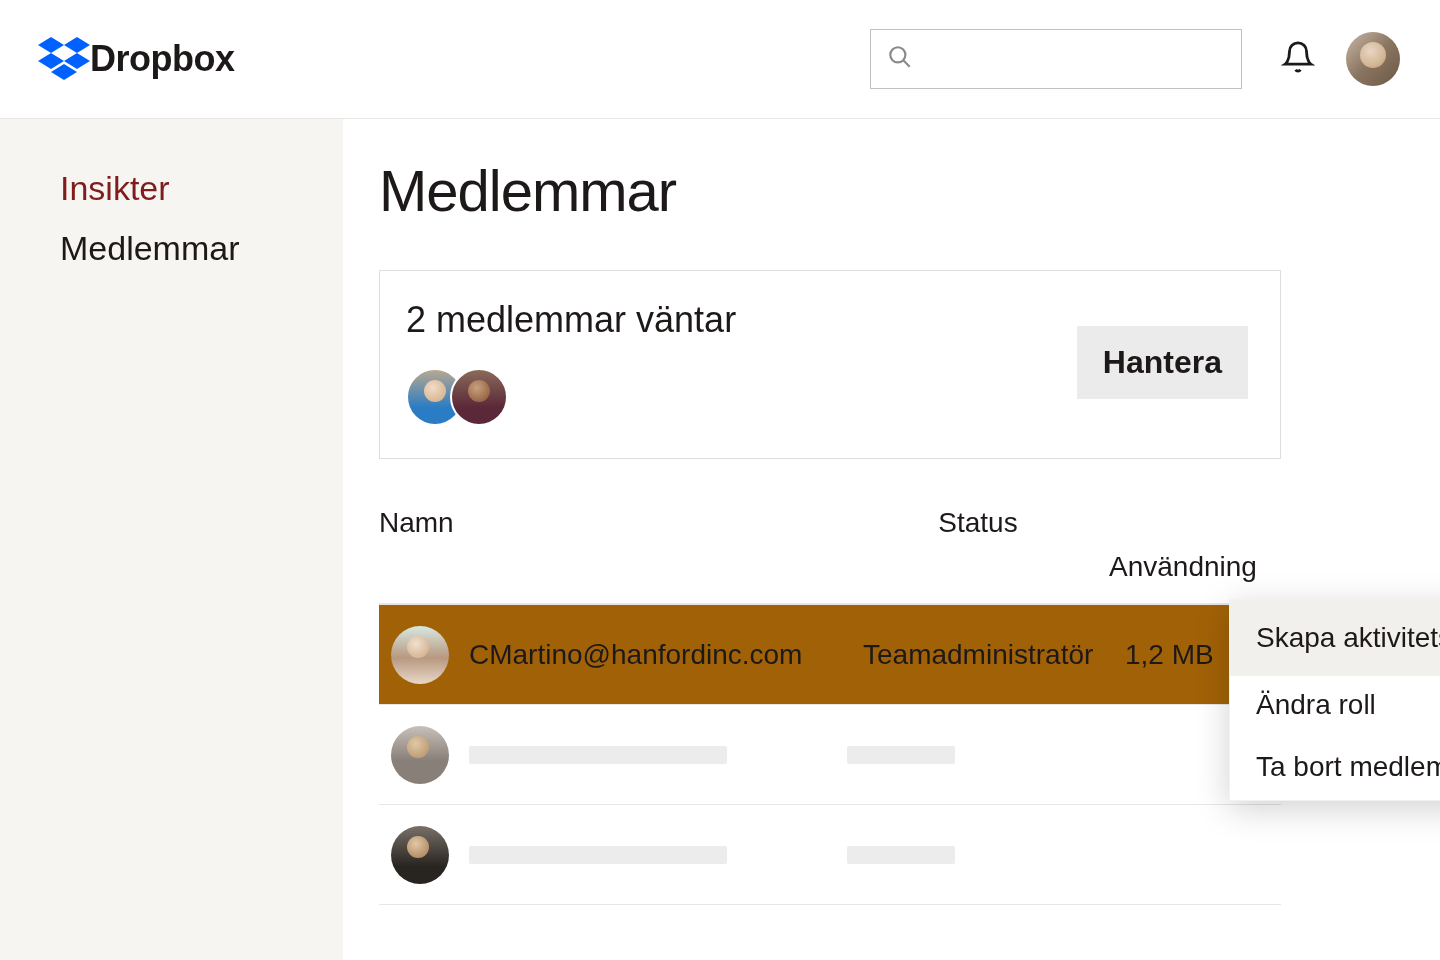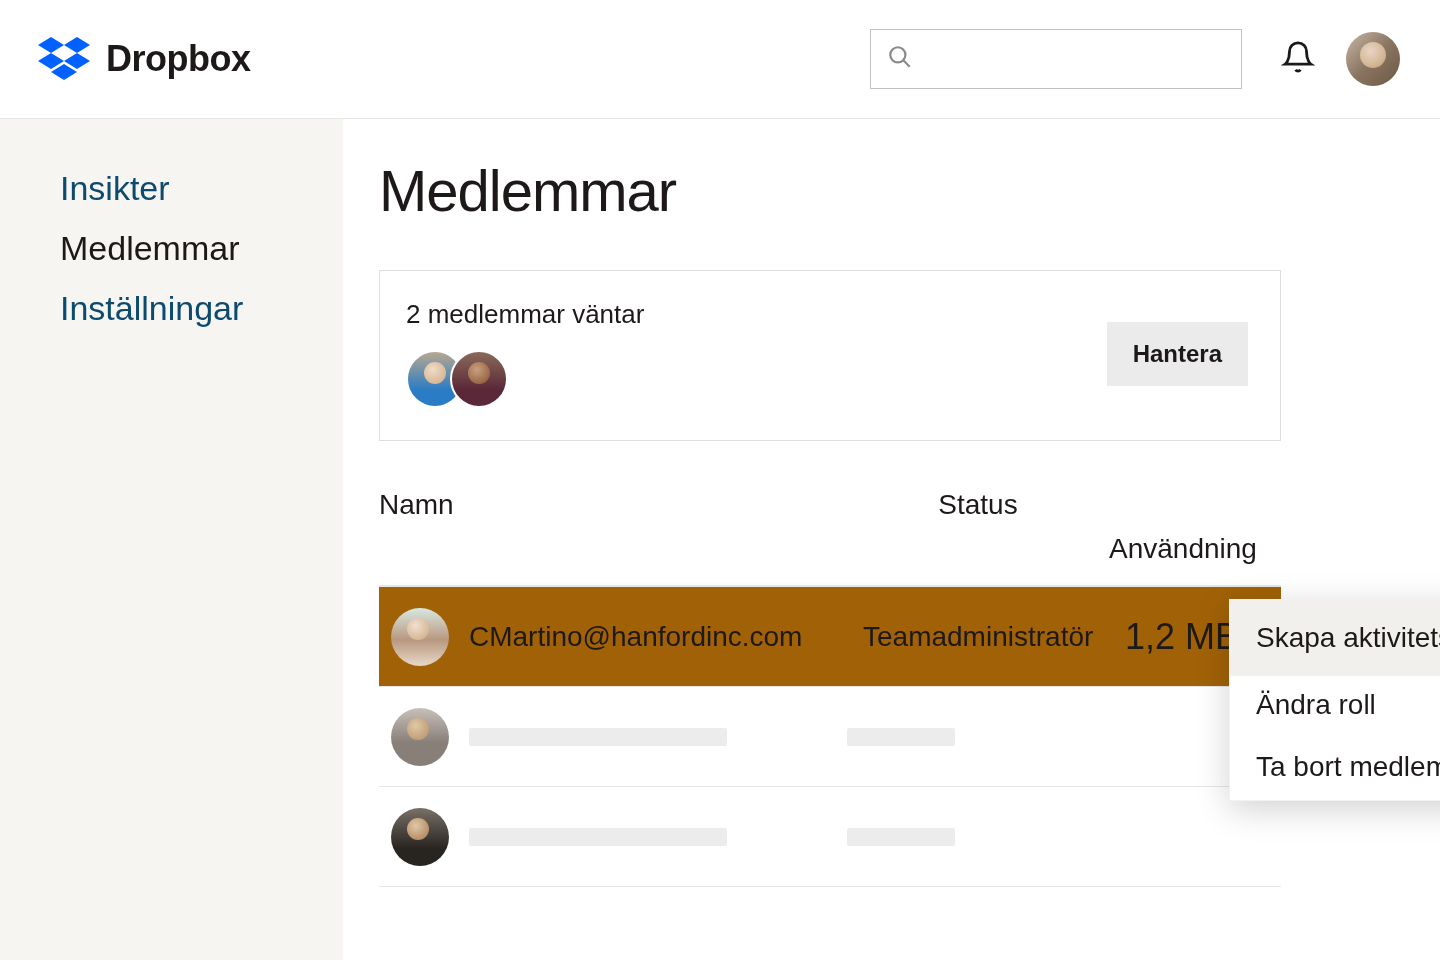--- a/index.html
+++ b/index.html
@@ -14,21 +14,21 @@
   .header {
     height: 119px;
     border-bottom: 1px solid #e6e6e6;
     display: flex;
     align-items: center;
     padding: 0 40px 0 38px;
   }
   .logo-wrap {
     display: flex;
     align-items: center;
-    gap: 16px;
+    gap: 0;
     flex: 1;
   }
   .logo-icon svg { display: block; }
   .logo-text {
     font-size: 36px;
     font-weight: 700;
     letter-spacing: -0.5px;
   }
   .search-box {
     width: 372px;
@@ -58,21 +58,21 @@
   .layout { display: flex; height: calc(960px - 119px); }
   .sidebar {
     width: 343px;
     background: #f7f5f2;
     padding: 52px 0 0 60px;
   }
   .sidebar-item {
     font-size: 34px;
     line-height: 1;
     margin-bottom: 26px;
-    color: #0c4a6e;
+    color: #7f1d1d;
     cursor: pointer;
   }
   .sidebar-item.active { color: #1e1919; font-weight: 500; }
   .main {
     flex: 1;
     padding: 38px 0 0 36px;
     position: relative;
   }
   .page-title {
     font-size: 58px;
@@ -83,40 +83,40 @@
   .pending-card {
     width: 902px;
     border: 1px solid #dedede;
     padding: 28px 32px 32px 26px;
     display: flex;
     align-items: center;
     justify-content: space-between;
   }
   .pending-left { }
   .pending-text {
-    font-size: 26px;
-    margin-bottom: 20px;
+    font-size: 36px;
+    margin-bottom: 27px;
   }
   .pending-avatars { display: flex; }
   .pending-avatar {
     width: 58px; height: 58px; border-radius: 50%;
     border: 2px solid #fff;
     overflow:hidden; position:relative;
   }
   .pending-avatar:nth-child(2){ margin-left:-14px; }
   .pa1 { background: linear-gradient(180deg,#b8a890 0%,#2a7cc4 70%); }
   .pa1::after{content:"";position:absolute;left:16px;top:10px;width:22px;height:22px;border-radius:50%;
     background: radial-gradient(circle at 40% 35%, #f0dcc8 0%, #d8b896 70%);}
   .pa2 { background: linear-gradient(180deg,#8a6a5a 0%,#5a2838 70%); }
   .pa2::after{content:"";position:absolute;left:16px;top:10px;width:22px;height:22px;border-radius:50%;
     background: radial-gradient(circle at 40% 35%, #c8a080 0%, #9a6848 70%);}
   .manage-btn {
     background: #ebebeb;
     padding: 18px 26px;
-    font-size: 24px;
+    font-size: 32px;
     font-weight: 600;
     cursor: pointer;
     margin-left: 11px;
   }
   .table {
     width: 902px;
     margin-top: 48px;
   }
   .table-header {
     display: flex;
@@ -144,21 +144,21 @@
   .ma1::after{content:"";position:absolute;left:16px;top:10px;width:22px;height:22px;border-radius:50%;
     background:radial-gradient(circle at 40% 35%,#f0e0d0 0%,#d8b896 70%);}
   .ma2{ background: linear-gradient(180deg,#c8c0b8 0%,#888078 60%);}
   .ma2::after{content:"";position:absolute;left:16px;top:10px;width:22px;height:22px;border-radius:50%;
     background:radial-gradient(circle at 40% 35%,#e0c8a8 0%,#c0a078 70%);}
   .ma3{ background: linear-gradient(180deg,#787068 0%,#282420 70%);}
   .ma3::after{content:"";position:absolute;left:16px;top:10px;width:22px;height:22px;border-radius:50%;
     background:radial-gradient(circle at 40% 35%,#e0c8a8 0%,#b89068 70%);}
   .member-name { font-size: 28px; flex: 0 0 378px; }
   .member-status { font-size: 28px; flex: 0 0 262px; margin-left: 16px; }
-  .member-usage { font-size: 36px; }
+  .member-usage { font-size: 28px; }
   .more-btn {
     position: absolute;
     right: 12px;
     width: 44px; height: 44px;
     display: flex; align-items: center; justify-content: center;
     cursor: pointer;
   }
   .more-btn span{
     width:7px;height:7px;border-radius:50%;background:#888;display:block;margin:0 2px;
   }
@@ -222,21 +222,20 @@
       </svg>
     </span>
   </div>
   <div class="avatar-header"></div>
 </div>
 
 <div class="layout">
   <div class="sidebar">
     <div class="sidebar-item">Insikter</div>
     <div class="sidebar-item active">Medlemmar</div>
-    <div class="sidebar-item">Inställningar</div>
   </div>
 
   <div class="main">
     <h1 class="page-title">Medlemmar</h1>
 
     <div class="pending-card">
       <div class="pending-left">
         <div class="pending-text">2 medlemmar väntar</div>
         <div class="pending-avatars">
           <div class="pending-avatar pa1"></div>

